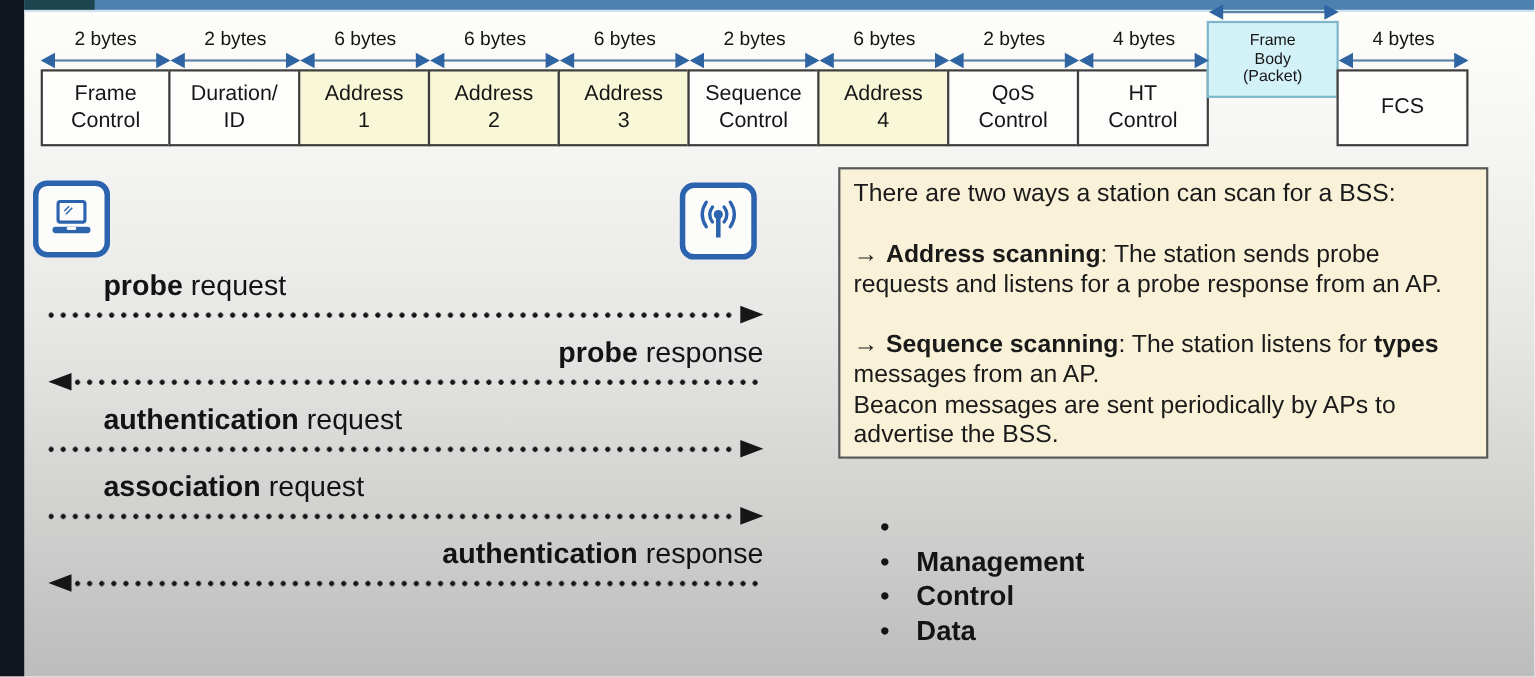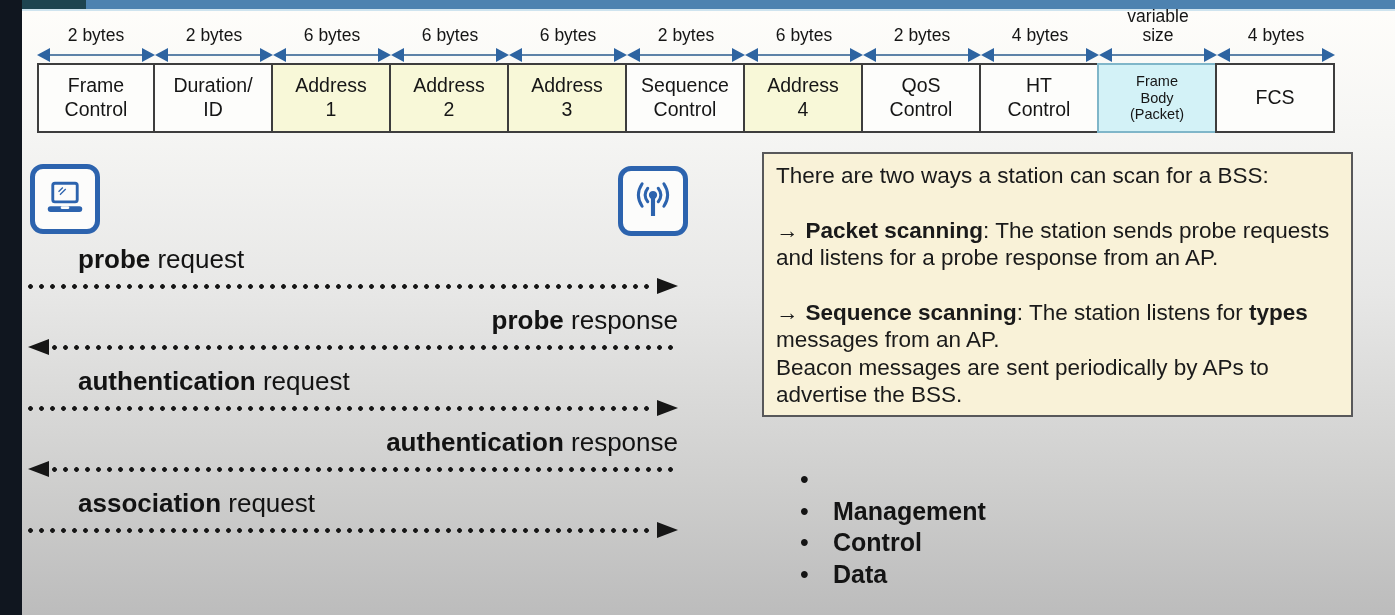--- a/index.html
+++ b/index.html
@@ -28,21 +28,21 @@
     display:flex;align-items:center;justify-content:center;text-align:center;
     font-size:19.5px;line-height:1.22;color:#161616;white-space:pre-line;}
   .c-addr .fbox{background:#f8f8d8;}
   .c-body .fbox{background:#d3f2f7;border-color:#7fb6c9;font-size:14.5px;line-height:1.15;}
 
   
   .icon-tile{position:absolute;width:60px;height:60px;background:#fcfcfb;border:5px solid #2c63ae;
     border-radius:13px;display:flex;align-items:center;justify-content:center;}
   .icon-laptop{left:30px;top:164px;}
   .icon-ap{left:618px;top:166px;}
-  .seq{position:absolute;left:28px;top:243px;width:650px;}
+  .seq{position:absolute;left:44px;top:243px;width:650px;}
   .seq-row{margin-bottom:10px;}
   .msg-label{font-size:26px;line-height:33px;color:#131313;margin-bottom:2px;}
   .msg-label b{font-weight:700;}
   .dir-right .msg-label{text-align:left;padding-left:50px;}
   .dir-left  .msg-label{text-align:right;}
   .dotline{position:relative;height:16px;}
   .dots{position:absolute;top:6px;height:5px;
     background-image:radial-gradient(circle at 2.5px 2.5px,#161616 2.05px,transparent 2.6px);
     background-size:11px 5px;background-repeat:repeat-x;}
   .dir-right .dots{left:0;right:24px;}
@@ -172,22 +172,20 @@
       <div class="farrow">
           <i class="fl-line"></i>
           <i class="al"></i>
           <i class="ar"></i>
         </div>
       <div class="fbox">HT
 Control</div>
     </div>
 
     <div class="cell c-body">
-      <div class="bytes">variable
-size</div>
       <div class="farrow">
           <i class="fl-line"></i>
           <i class="al"></i>
           <i class="ar"></i>
         </div>
       <div class="fbox">Frame
 Body
 (Packet)</div>
     </div>
 
@@ -242,42 +240,42 @@
     </div>
 
     <div class="seq-row dir-right">
       <div class="msg-label"><b>authentication</b><span> request</span></div>
       <div class="dotline">
           <i class="dots"></i>
           <i class="ah"></i>
         </div>
     </div>
 
+    <div class="seq-row dir-right">
+      <div class="msg-label"><b>association</b><span> request</span></div>
+      <div class="dotline">
+          <i class="dots"></i>
+          <i class="ah"></i>
+        </div>
+    </div>
+
     <div class="seq-row dir-left">
       <div class="msg-label"><b>authentication</b><span> response</span></div>
       <div class="dotline">
           <i class="dots"></i>
           <i class="ah"></i>
         </div>
     </div>
 
-    <div class="seq-row dir-right">
-      <div class="msg-label"><b>association</b><span> request</span></div>
-      <div class="dotline">
-          <i class="dots"></i>
-          <i class="ah"></i>
-        </div>
-    </div>
-
 
   </div>
 
   <div class="info-box">
     <p>There are two ways a station can scan for a BSS:</p>
-    <p class="gap"><span class="arr">→</span><b>Packet scanning</b><span>: The station sends probe requests and listens for a probe response from an AP.</span></p>
+    <p class="gap"><span class="arr">→</span><b>Address scanning</b><span>: The station sends probe requests and listens for a probe response from an AP.</span></p>
     <p class="gap"><span class="arr">→</span><b>Sequence scanning</b><span>: The station listens for </span><b>types</b><span> messages from an AP.</span></p>
     <p>Beacon messages are sent periodically by APs to advertise the BSS.</p>
   </div>
 
   <ul class="bullets">
     <li>
         <span class="dot">•</span>
       </li>
     <li class="b-bold">
         <span class="dot">•</span>

